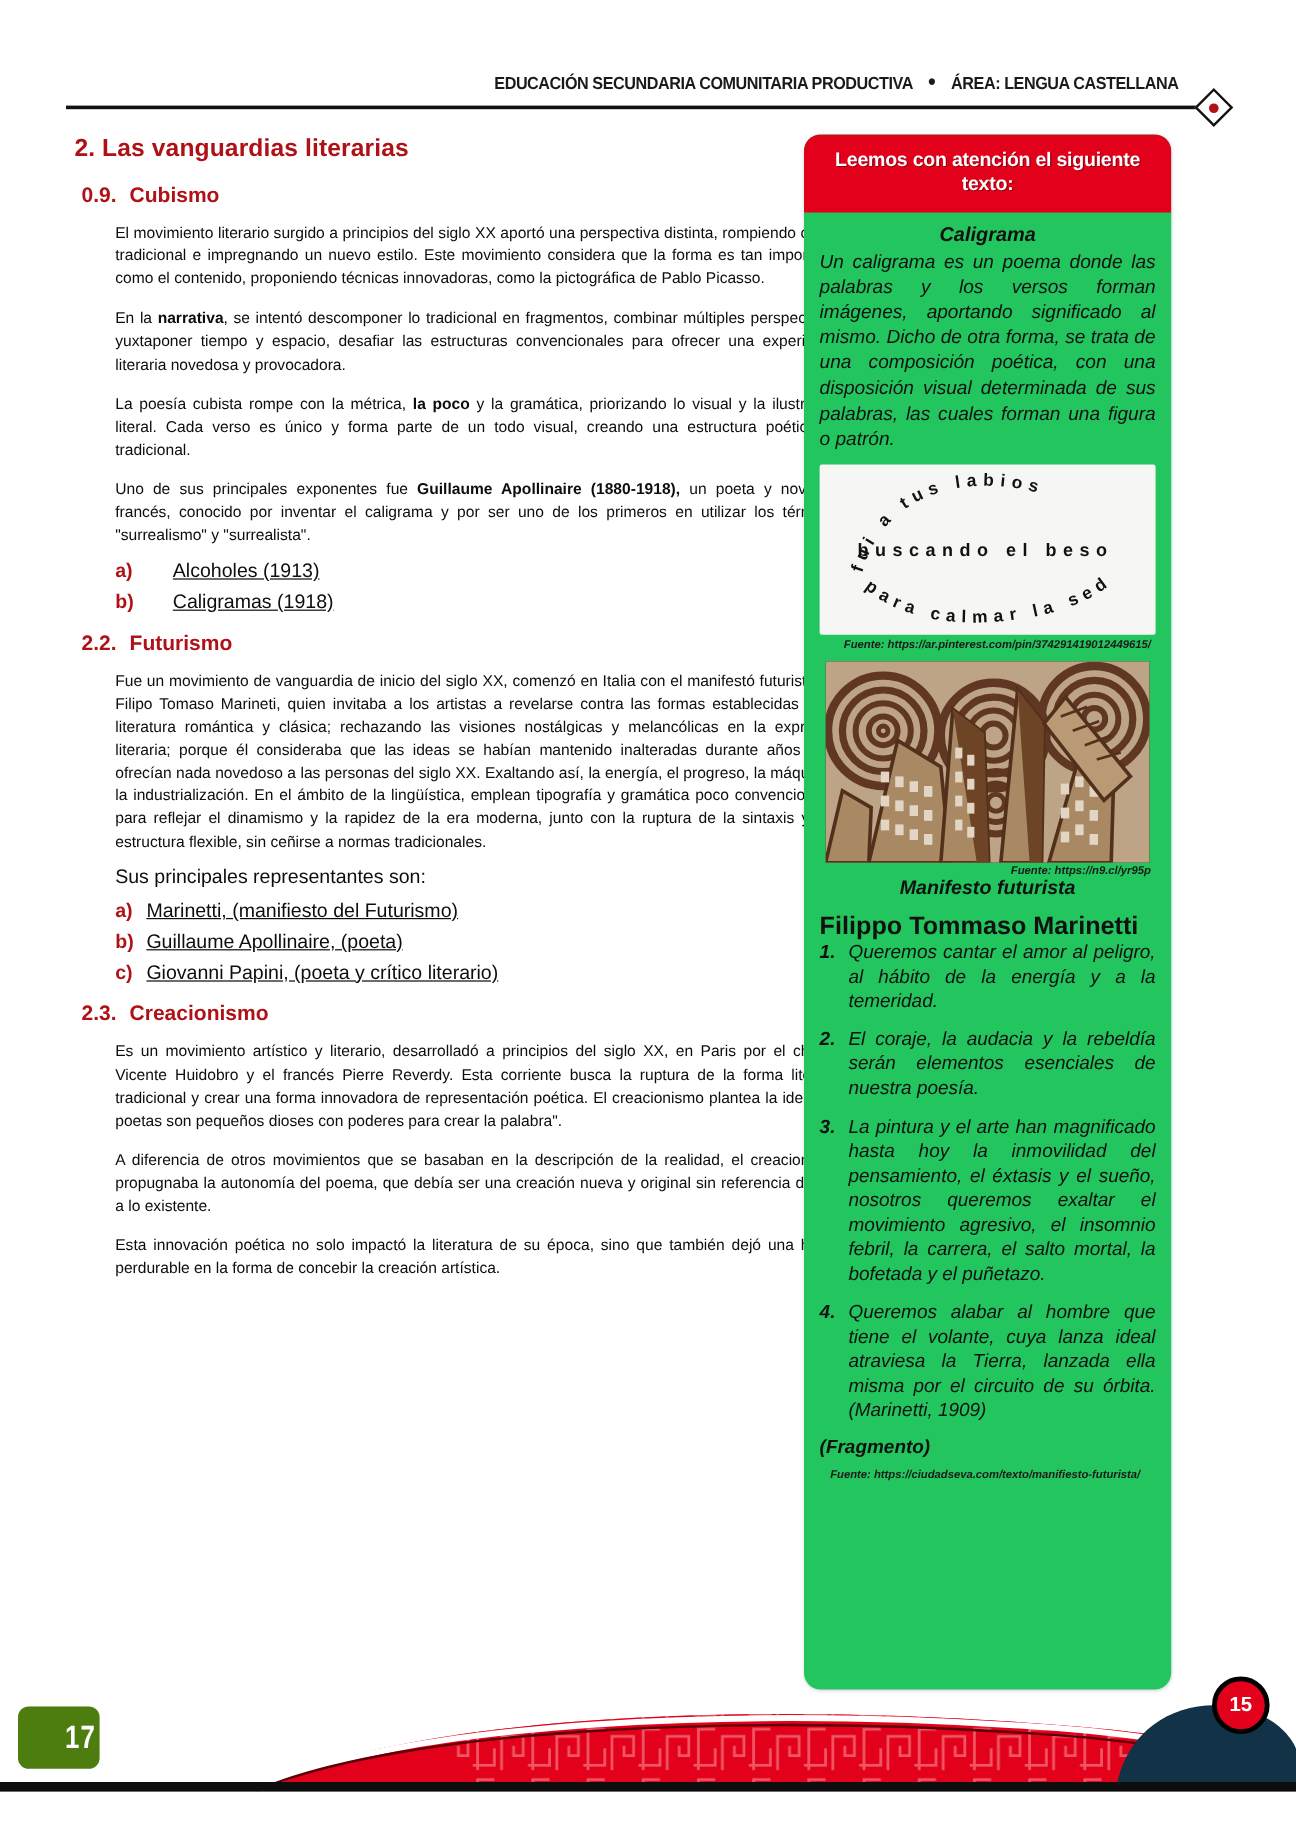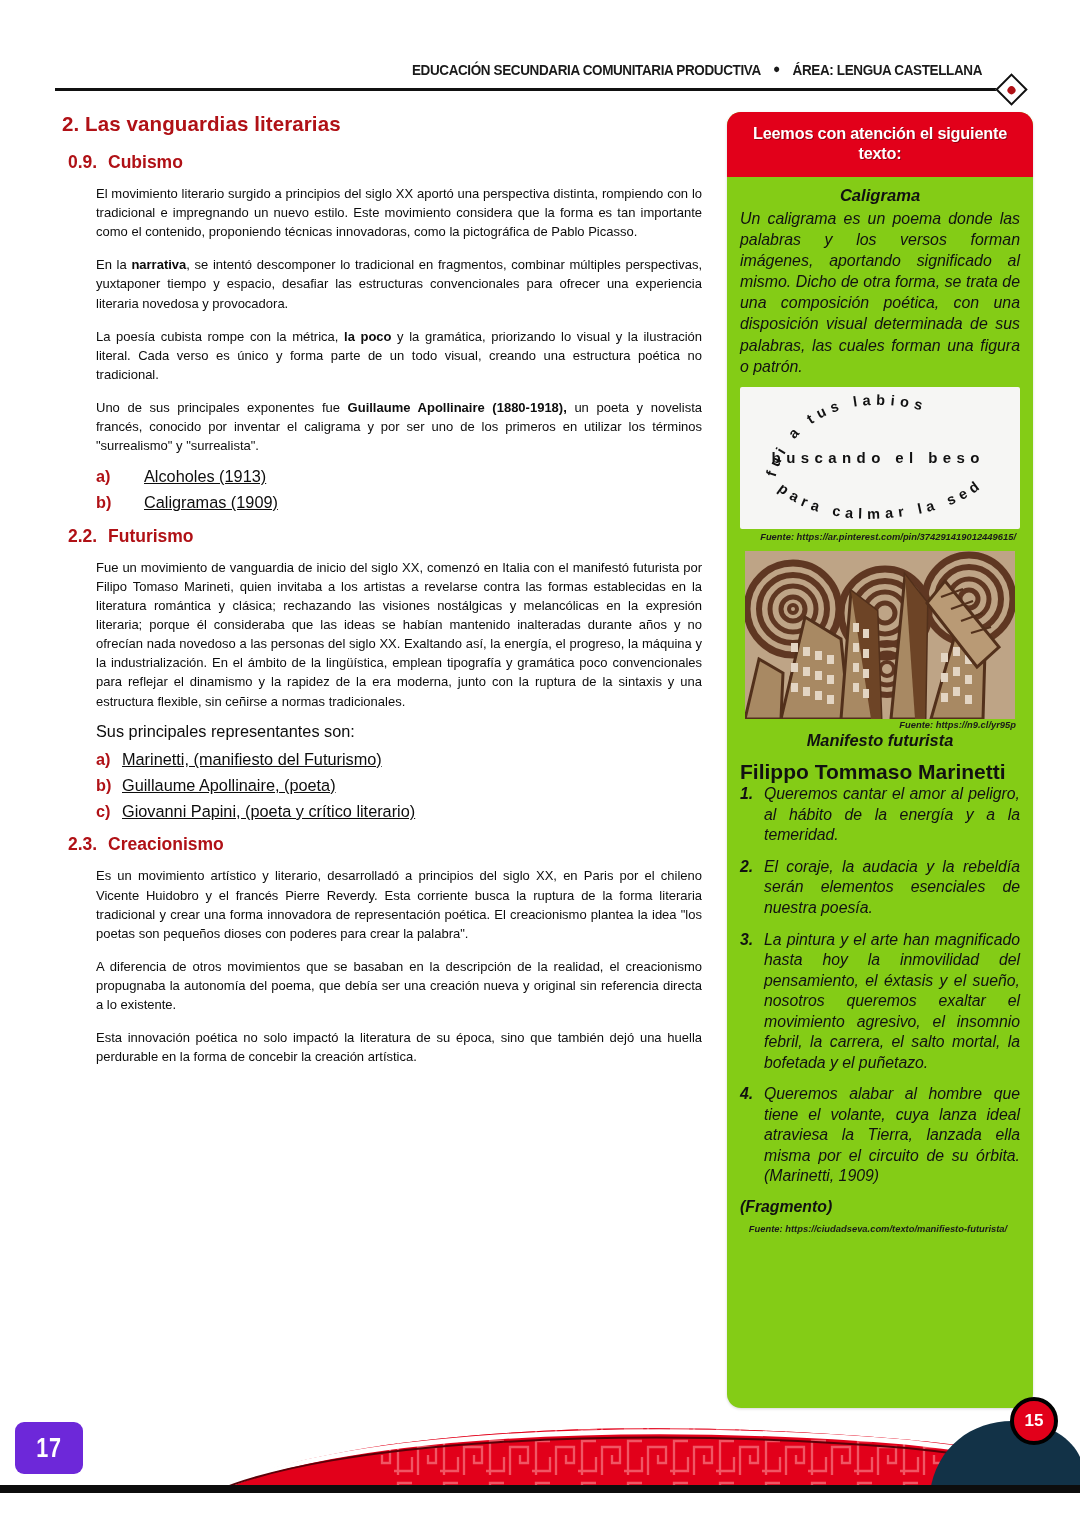--- a/index.html
+++ b/index.html
@@ -67,23 +67,23 @@
     display: flex; align-items: baseline;
   }
   ul.letters li .mk {
     color: #b01116; font-weight: bold; min-width: 26px; flex: 0 0 auto;
   }
   ul.letters.wide li .mk { min-width: 48px; }
   ul.letters li .tx { flex: 1 1 auto; text-decoration: underline; }
 
   
   .sidebar {
-    position: absolute; left: 727px; top: 112px;
+    position: absolute; left: 670px; top: 112px;
     width: 306px; height: 1296px;
-    background: #84cc16;
+    background: #22c55e;
     border-radius: 14px;
     box-shadow: 0 1px 3px rgba(0,0,0,0.16);
     overflow: hidden;
   }
   .sb-banner {
     background: #e2001a; color: #fff;
     border-radius: 12px 12px 0 0;
     padding: 11px 10px 13px;
     text-align: center;
     font-size: 16.3px; font-weight: bold; line-height: 1.25;
@@ -142,22 +142,22 @@
   .fragmento {
     font-style: italic; font-weight: bold; font-size: 15.8px;
     color: #111; margin: 4px 0 7px 0;
   }
 
   
   .footer { position: absolute; left:0; bottom:0; width: 1080px; height: 133px; }
   .page-box-left {
     position: absolute; left: 15px; bottom: 54px;
     width: 68px; height: 52px; border-radius: 9px;
-    background: #6d28d9;
-    display:flex; align-items:center; justify-content:center;
+    background: #4d7c0f;
+    display:flex; align-items:center; justify-content:flex-end;
   }
   .page-box-left span {
     color: #fff; font-size: 27px; font-weight: bold; letter-spacing: 1px;
     transform: scaleX(0.8);
   }
   .page-circle-right {
     position: absolute; right: 22px; bottom: 83px;
     width: 48px; height: 48px; border-radius: 50%;
     background: #e2001a; border: 4px solid #000000;
     display:flex; align-items:center; justify-content:center; z-index: 5;
@@ -198,21 +198,21 @@
     <p class="body tight">Uno de sus principales exponentes fue <b>Guillaume Apollinaire (1880-1918),</b> un poeta y novelista francés, conocido por inventar el caligrama y por ser uno de los primeros en utilizar los términos "surrealismo" y "surrealista".</p>
 
 
     <ul class="letters wide">
       <li>
         <span class="mk">a)</span>
         <span class="tx">Alcoholes (1913)</span>
       </li>
       <li>
         <span class="mk">b)</span>
-        <span class="tx">Caligramas (1909)</span>
+        <span class="tx">Caligramas (1918)</span>
       </li>
     </ul>
 
     <h3 class="sub">
       <span class="num">2.2.</span><span>Futurismo</span>
     </h3>
 
     <p class="body tight">Fue un movimiento de vanguardia de inicio del siglo XX, comenzó en Italia con el manifestó futurista por Filipo Tomaso Marineti, quien invitaba a los artistas a revelarse contra las formas establecidas en la literatura romántica y clásica; rechazando las visiones nostálgicas y melancólicas en la expresión literaria; porque él consideraba que las ideas se habían mantenido inalteradas durante años y no ofrecían nada novedoso a las personas del siglo XX. Exaltando así, la energía, el progreso, la máquina y la industrialización. En el ámbito de la lingüística, emplean tipografía y gramática poco convencionales para reflejar el dinamismo y la rapidez de la era moderna, junto con la ruptura de la sintaxis y una estructura flexible, sin ceñirse a normas tradicionales.</p>
 
     <p class="lead-in">Sus principales representantes son:</p>

